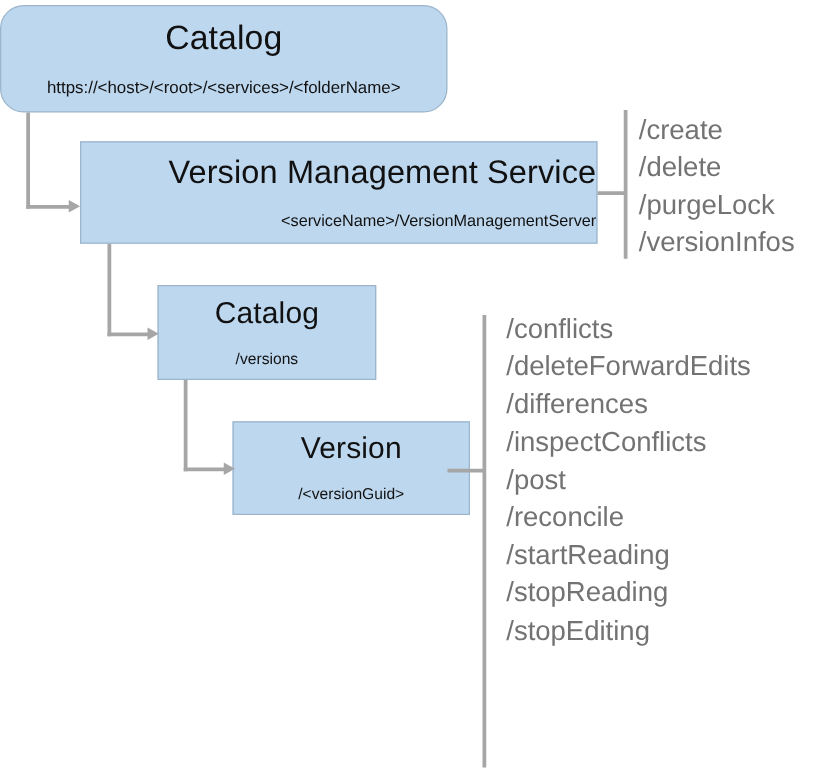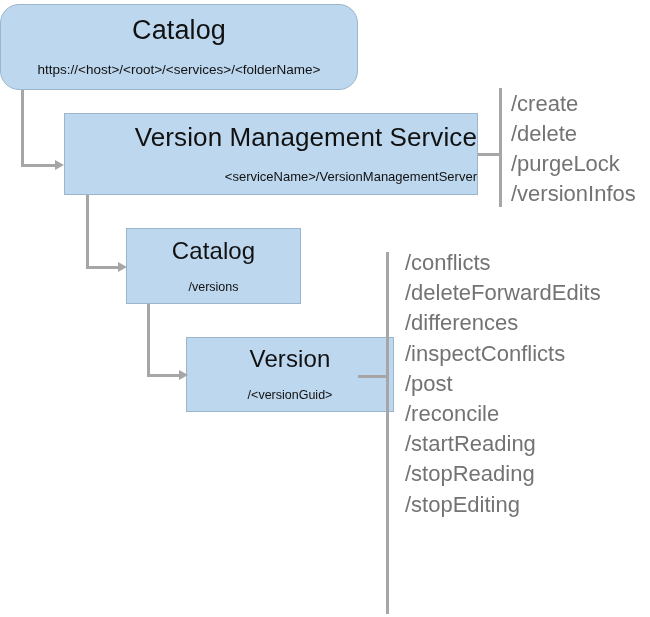--- a/index.html
+++ b/index.html
@@ -40,21 +40,21 @@
     font-size: 12.5px;
     line-height: 1.1;
     margin-top: 18px;
     color: #111111;
     white-space: nowrap;
   }
 
   #node-catalog   { left: 0px;   top: 4px;   width: 358px; height: 86px; border-radius: 19px; }
   #node-vms       { left: 64px;  top: 113px; width: 414px; height: 82px; align-items: flex-end; }
   #node-versions  { left: 126px; top: 228px; width: 175px; height: 76px; }
-  #node-version   { left: 186px; top: 337px; width: 208px; height: 75px; }
+  #node-version   { left: 186px; top: 337px; width: 190px; height: 75px; }
 
   #node-catalog .node-title  { font-size: 27px; }
   #node-vms .node-title      { font-size: 26px; }
   #node-versions .node-title { font-size: 24px; }
   #node-version .node-title  { font-size: 24px; }
 
   #node-catalog .node-sub { font-size: 13.5px; }
   #node-vms .node-sub     { font-size: 13px; }
 
   

